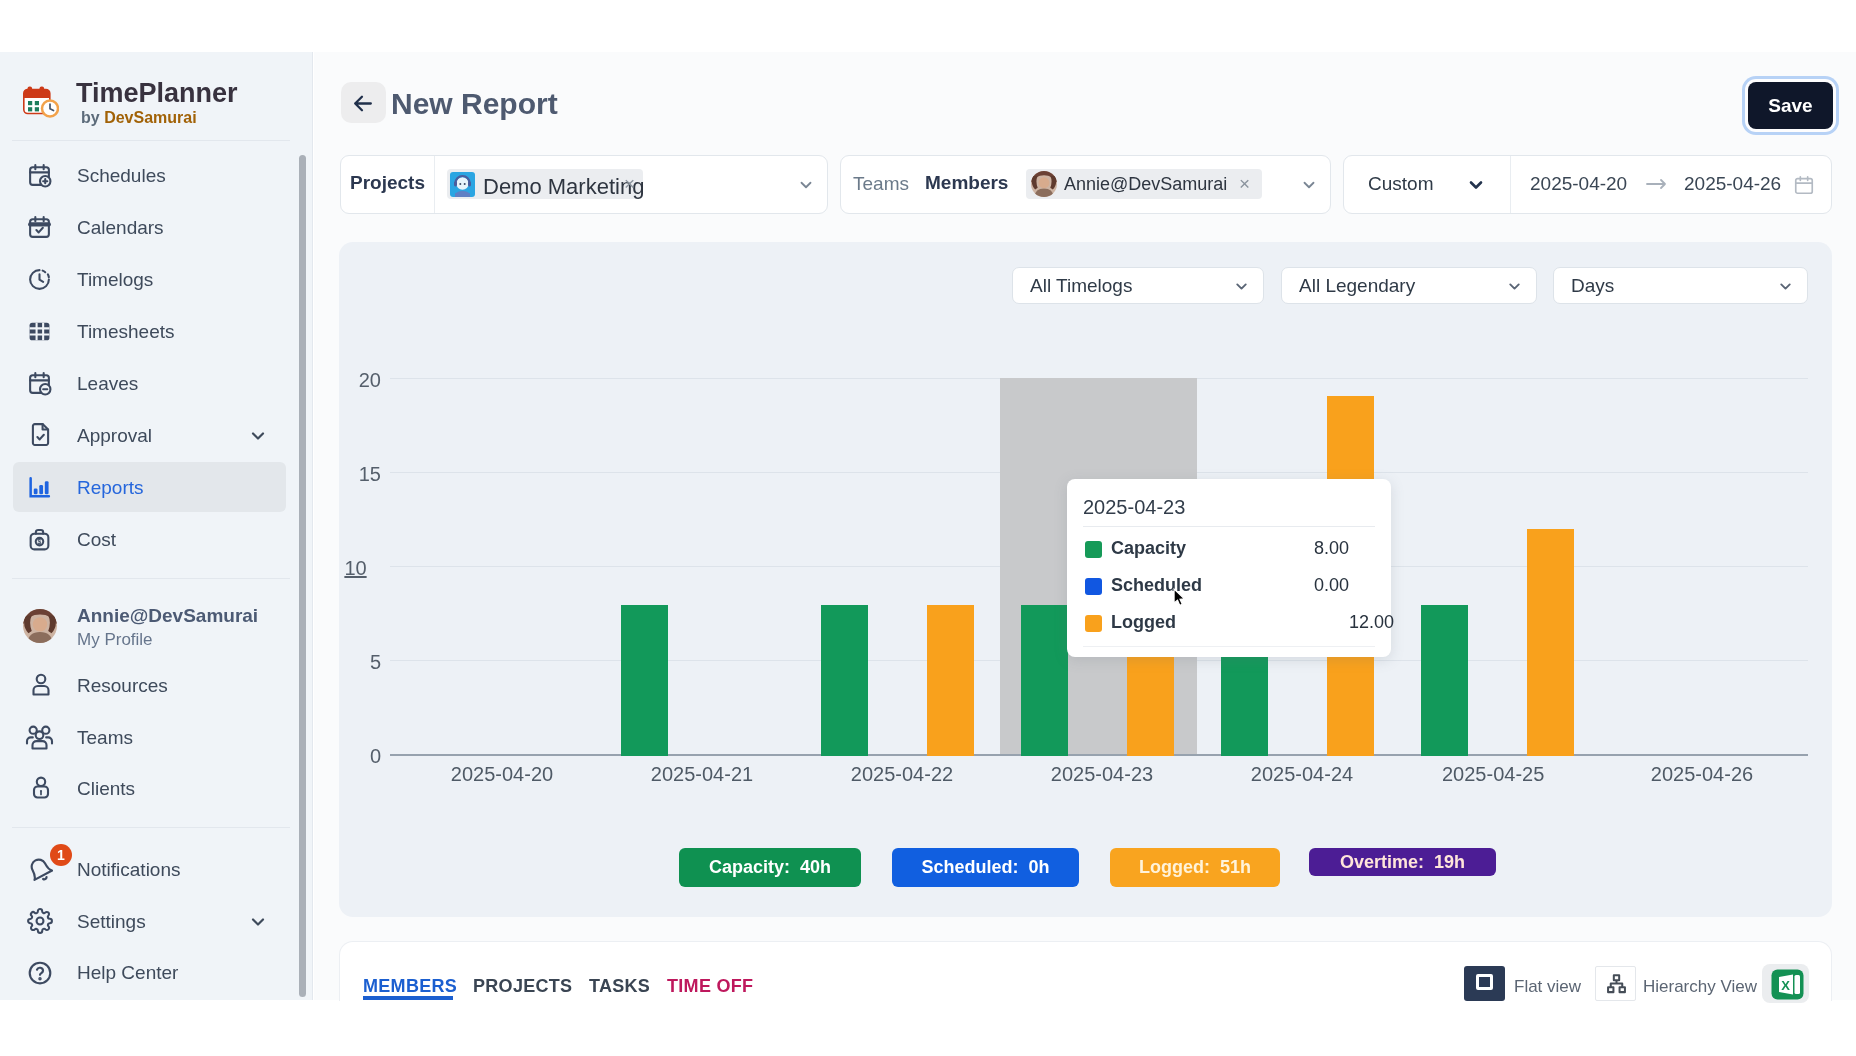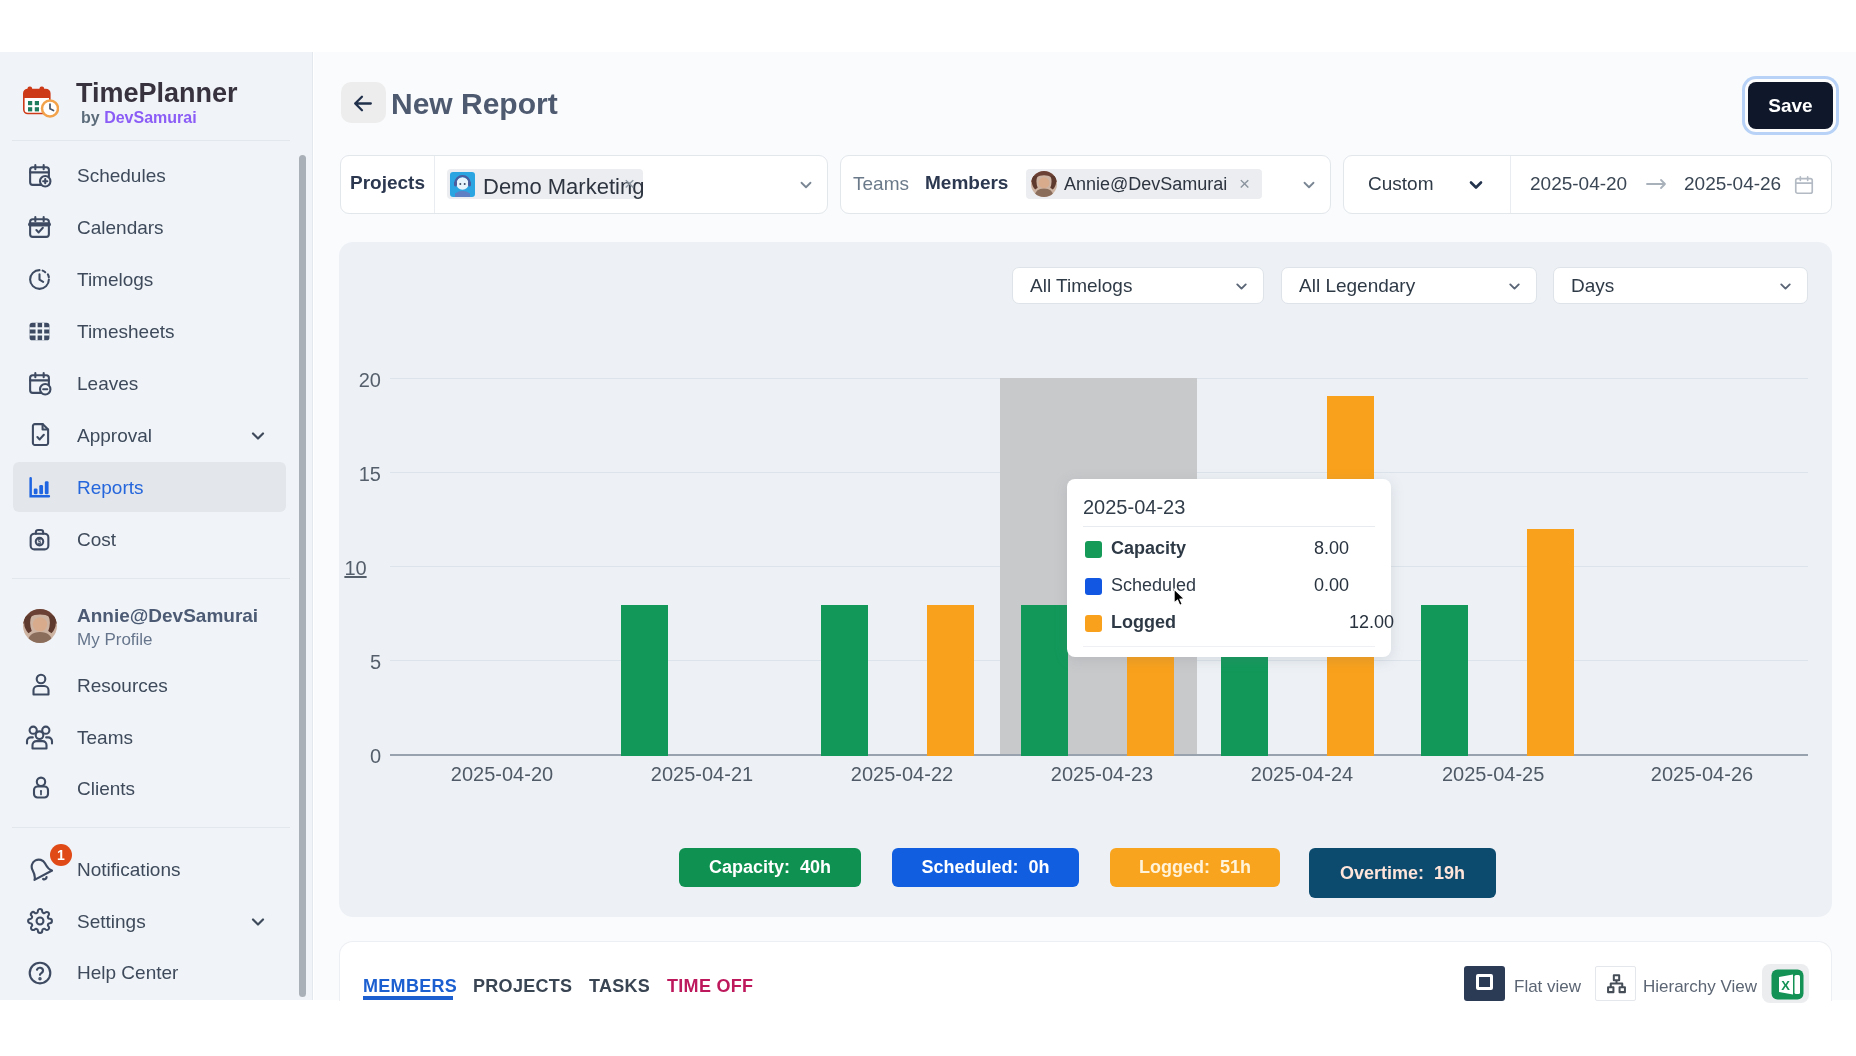--- a/index.html
+++ b/index.html
@@ -23,21 +23,21 @@
   <rect x="4.5" y="0.5" width="4.6" height="5.5" rx="2" fill="#cd3a18"></rect>
   <rect x="16.5" y="0.5" width="4.6" height="5.5" rx="2" fill="#cd3a18"></rect>
   <rect x="5" y="15" width="4.2" height="4.2" fill="#1d7d5c"></rect>
   <rect x="11.8" y="15" width="4.2" height="4.2" fill="#1d7d5c"></rect>
   <rect x="5" y="21.2" width="4.2" height="4.2" fill="#1d7d5c"></rect>
   <rect x="11.8" y="21.2" width="4.2" height="4.2" fill="#1d7d5c"></rect>
   <circle cx="27" cy="22.5" r="8" fill="#ffffff" stroke="#f2a24b" stroke-width="2.5"></circle>
   <path d="M27 18 v4.8 l3.5 1.8" stroke="#44546a" stroke-width="1.7" fill="none" stroke-linecap="round"></path>
 </svg>
 <div class="abs" style="left:76px;top:78px;font-size:27px;font-weight:bold;color:#38323f;">TimePlanner</div>
-<div class="abs" style="left:81px;top:109px;font-size:16px;font-weight:bold;"><span style="color:#5c6b7a">by </span><span style="color:#8b5cf6">DevSamurai</span></div>
+<div class="abs" style="left:81px;top:109px;font-size:16px;font-weight:bold;"><span style="color:#5c6b7a">by </span><span style="color:#a16207">DevSamurai</span></div>
 <div class="divider" style="top:140px"></div>
 
 <svg class="icon" style="left:27px;top:163px" width="25" height="25" viewBox="0 0 24 24" fill="none" stroke="#3d4a61" stroke-width="2" stroke-linecap="round" stroke-linejoin="round">
   <rect x="3" y="4" width="18" height="17" rx="2.5"></rect>
     <path d="M8 2v4M16 2v4M3 9h18"></path>
   <circle cx="17.5" cy="17.5" r="5" fill="#f0f4f8" stroke-width="2"></circle>
     <path d="M17.5 15.5v4M15.5 17.5h4"></path>
 </svg>
 <div class="abs navtext" style="left:77px;top:165px">Schedules</div>
 
@@ -282,35 +282,35 @@
 <div class="abs" style="left:1421px;top:605px;width:47px;height:151px;background:#12995a;"></div>
 <div class="abs" style="left:1527px;top:529px;width:47px;height:227px;background:#f9a11c;"></div>
 
 <div class="abs" style="left:1067px;top:479px;width:324px;height:178px;background:#fff;border-radius:8px;box-shadow:0 3px 14px rgba(100,110,120,0.18);"></div>
 <div class="abs" style="left:1083px;top:496px;font-size:20px;color:#323d4a;">2025-04-23</div>
 <div class="abs" style="left:1083px;top:526px;width:292px;height:1px;background:#e8ebef;"></div>
 <div class="abs" style="left:1085px;top:541px;width:17px;height:17px;border-radius:3px;background:#169a58;"></div>
 <div class="abs" style="left:1111px;top:538px;font-size:18px;font-weight:bold;color:#2e3946;">Capacity</div>
 <div class="abs" style="left:1314px;top:538px;font-size:18px;color:#28323e;">8.00</div>
 <div class="abs" style="left:1085px;top:578px;width:17px;height:17px;border-radius:3px;background:#1157e1;"></div>
-<div class="abs" style="left:1111px;top:575px;font-size:18px;font-weight:normal;color:#2e3946;">Scheduled</div>
+<div class="abs" style="left:1111px;top:575px;font-size:18px;font-weight:bold;color:#2e3946;">Scheduled</div>
 <div class="abs" style="left:1314px;top:575px;font-size:18px;color:#28323e;">0.00</div>
 <div class="abs" style="left:1085px;top:615px;width:17px;height:17px;border-radius:3px;background:#f9a11c;"></div>
 <div class="abs" style="left:1111px;top:612px;font-size:18px;font-weight:bold;color:#2e3946;">Logged</div>
 <div class="abs" style="left:1314px;top:612px;font-size:18px;color:#28323e;margin-left:35px;">12.00</div>
 <div class="abs" style="left:1083px;top:646px;width:292px;height:1px;background:#eef0f3;"></div>
 
 <svg class="abs" style="left:1170px;top:587px" width="18" height="22" viewBox="0 0 22 26">
     <path d="M5 2 L5 19 L9.2 15.6 L12 22 L15 20.7 L12.2 14.4 L17.5 14 Z" fill="#000" stroke="#fff" stroke-width="1.4"></path>
   </svg>
 
 <div class="abs" style="left:679px;top:848px;width:182px;height:39px;border-radius:6px;background:#0f9151;color:#fff;font-size:18px;font-weight:600;display:flex;align-items:center;justify-content:center;">Capacity:&nbsp;&nbsp;40h</div>
 <div class="abs" style="left:892px;top:848px;width:187px;height:39px;border-radius:6px;background:#115fe0;color:#fff;font-size:18px;font-weight:600;display:flex;align-items:center;justify-content:center;">Scheduled:&nbsp;&nbsp;0h</div>
 <div class="abs" style="left:1110px;top:848px;width:170px;height:39px;border-radius:6px;background:#f9a41f;color:#fff3da;font-size:18px;font-weight:600;display:flex;align-items:center;justify-content:center;">Logged:&nbsp;&nbsp;51h</div>
-<div class="abs" style="left:1309px;top:848px;width:187px;height:50px;border-radius:6px;background:#0c4a6e;color:#ffe5da;font-size:18px;font-weight:600;display:flex;align-items:center;justify-content:center;">Overtime:&nbsp;&nbsp;19h</div>
+<div class="abs" style="left:1309px;top:848px;width:187px;height:28px;border-radius:6px;background:#4c1d95;color:#ffe5da;font-size:18px;font-weight:600;display:flex;align-items:center;justify-content:center;">Overtime:&nbsp;&nbsp;19h</div>
 
 <div class="abs" style="left:339px;top:941px;width:1493px;height:60px;background:#fff;border:1px solid #eceff3;border-radius:14px 14px 0 0;border-bottom:none;"></div>
 <div class="abs" style="left:363px;top:976px;font-size:18px;font-weight:bold;color:#1b5fd0;letter-spacing:0.3px;">MEMBERS</div>
 <div class="abs" style="left:363px;top:996px;width:90px;height:4px;background:#1b5fd0;"></div>
 <div class="abs" style="left:473px;top:976px;font-size:18px;font-weight:bold;color:#3a4553;letter-spacing:0.3px;">PROJECTS</div>
 <div class="abs" style="left:589px;top:976px;font-size:18px;font-weight:bold;color:#3a4553;letter-spacing:0.3px;">TASKS</div>
 <div class="abs" style="left:667px;top:976px;font-size:18px;font-weight:bold;color:#be185d;letter-spacing:0.3px;">TIME OFF</div>
 
 <div class="abs" style="left:1464px;top:966px;width:41px;height:35px;background:#2b3a55;border-radius:3px;"></div>
 <div class="abs" style="left:1476px;top:974px;width:17px;height:16px;border:3px solid #fff;border-radius:2px;"></div>

